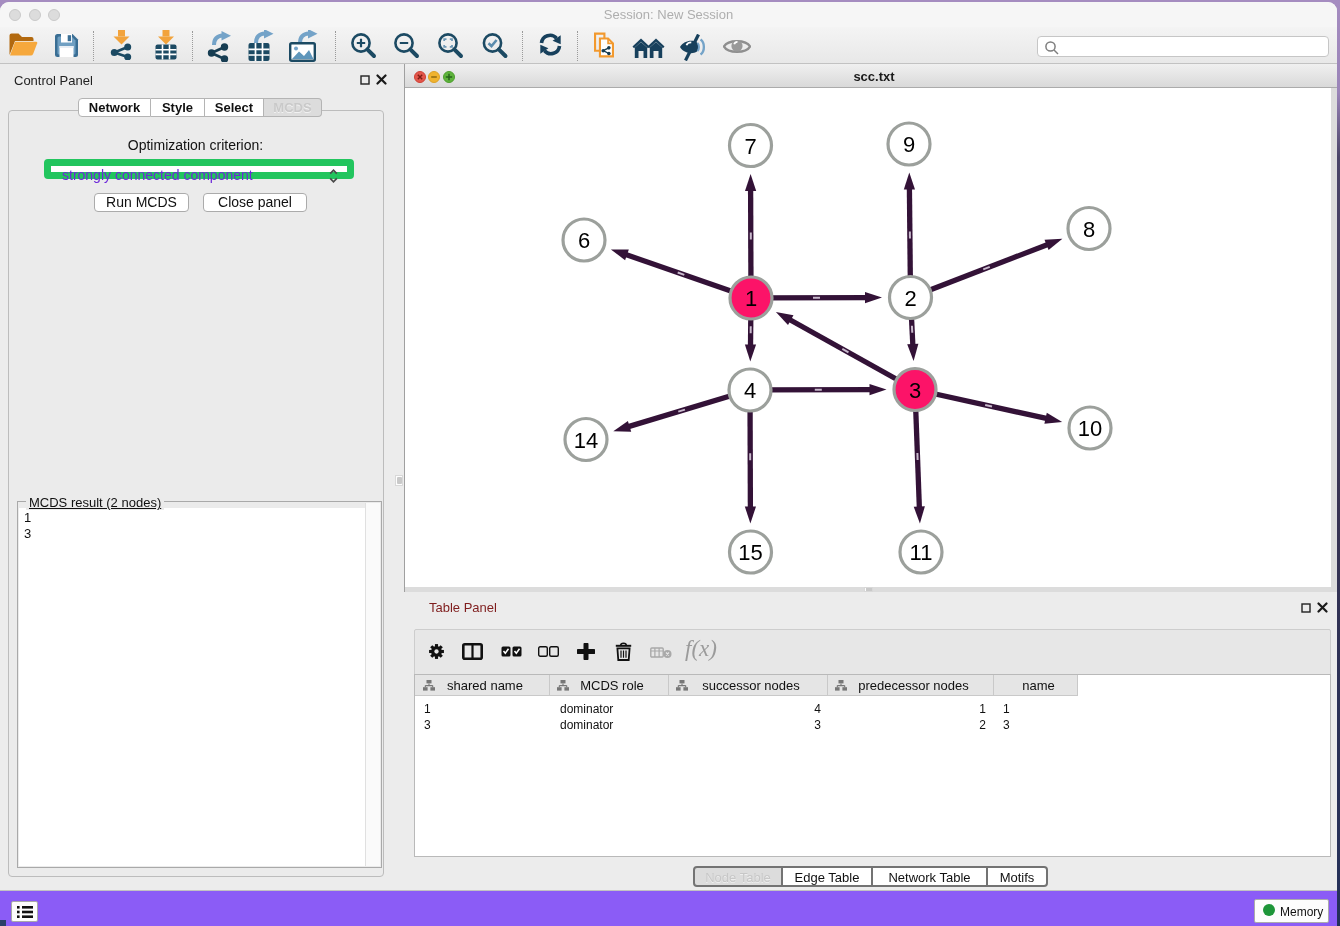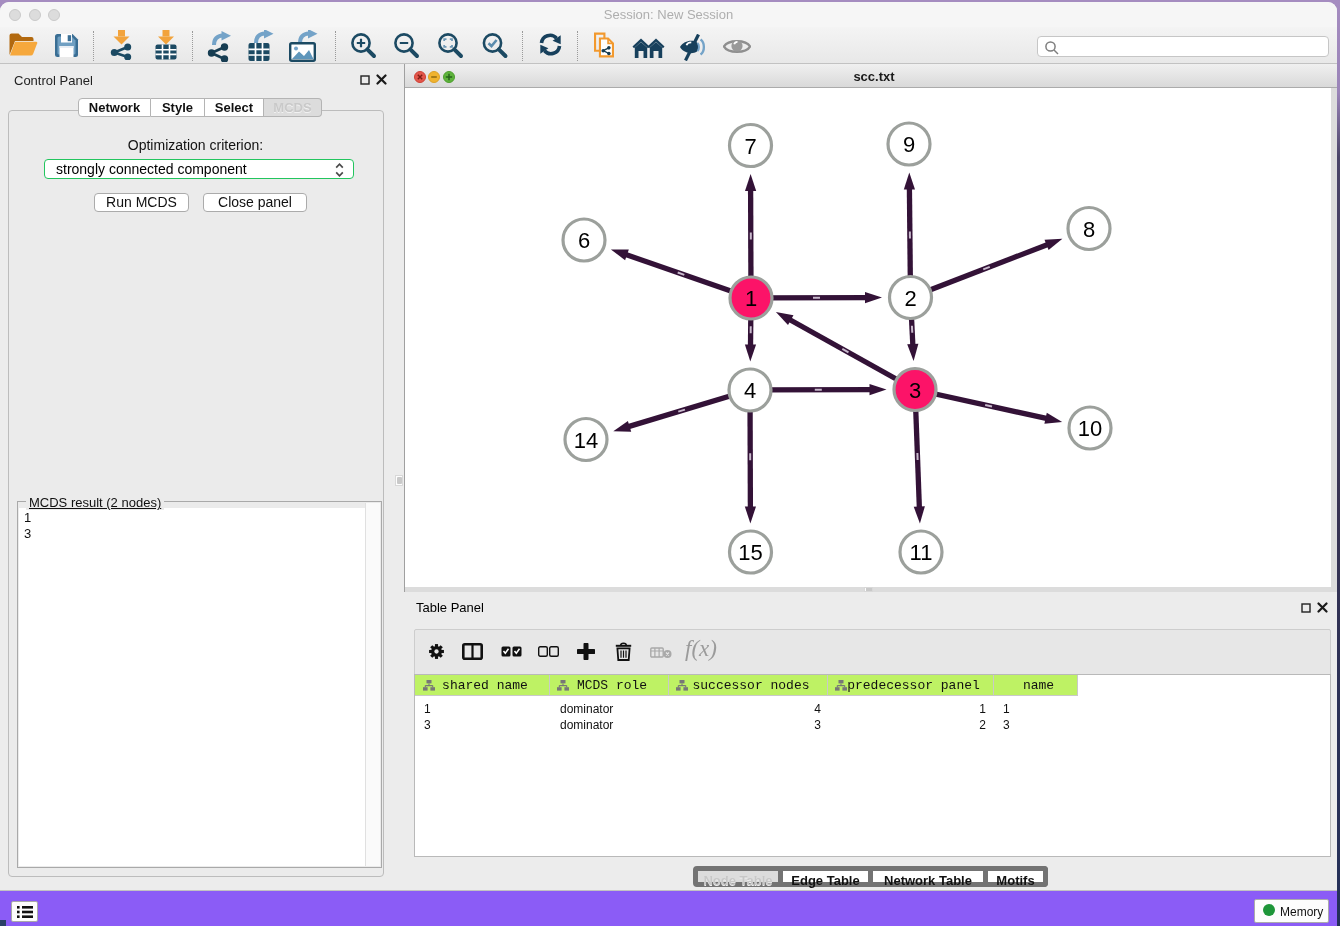--- a/index.html
+++ b/index.html
@@ -25,50 +25,50 @@
 
 #leftpanel { left:0; top:62px; width:391px; height:826px; background:#ececec; }
 #cp-title { left:14px; top:9px; font-size:13px; color:#222;text-align:center; }
 #cp-tabs { left:78px; top:34px; height:19px; }
 .tab { position:absolute; top:0; height:19px; border:1px solid #b4b4b4; background:#fff;
   font-size:13px; font-weight:bold; color:#111; text-align:center; line-height:17px; }
 #cp-box { left:8px; top:46px; width:376px; height:767px; border:1px solid #bcbcbc;
   border-radius:4px; background:#ebebeb; }
 #optlabel { left:0; width:100%; text-align:center; top:73px; font-size:14px; color:#111; }
 #optselect { left:44px; top:95px; width:310px; height:20px; background:#fff;
-  border:1px solid #22c55e; border-radius:4px; font-size:14px; color:#000000;
+  border:7px solid #22c55e; border-radius:4px; font-size:14px; color:#6d28d9;
   line-height:18px; padding-left:11px; }
 .btn { position:absolute; top:129px; height:19px; background:#fff; border:1px solid #ababab;
   border-radius:4px; font-size:14px; color:#111; text-align:center; line-height:17px; }
 #fieldset { left:17px; top:437px; width:365px; height:367px; border:1px solid #a9a9a9; }
 #legend { left:8px; top:-7px; background:#ebebeb; padding:0 3px; font-size:13px; color:#111;text-decoration:underline; }
 #resultarea { left:1px; top:6px; width:361px; height:358px; background:#fff;
   font-size:13px; color:#111; line-height:16px; padding:2px 0 0 5px; }
 #resscroll { right:1px; top:1px; width:15px; height:363px; background:#fafafa; border-left:1px solid #e0e0e0; }
 
 #netwin { left:404px; top:62px; width:933px; height:528px; border-left:1px solid #a0a0a0; }
 #nettitle { left:0; top:0; width:932px; height:24px;
   background:linear-gradient(#f0f0f0, #d9d9d9); border-bottom:1px solid #ababab;
   border-radius:4px 4px 0 0; }
 .mtl { position:absolute; top:6.5px; width:12px; height:12px; border-radius:50%; }
 #netname { width:100%; text-align:center; padding-left:6px; top:5px; font-size:13px; font-weight:bold; color:#1a1a1a; }
 #netcanvas { left:0; top:24px; width:932px; height:504px; background:#fff; }
 
 #tablepanel { left:405px; top:595px; width:932px; height:293px; background:#ececec; }
-#tp-title { left:11px; top:3px; font-size:13px; color:#000000; }
+#tp-title { left:24px; top:3px; font-size:13px; color:#7f1d1d; }
 #tp-toolbar { left:9px; top:32px; width:917px; height:47px; background:#e7e7e7;
   border:1px solid #cdcdcd; border-radius:2px; }
 #tp-table { left:9px; top:77px; width:917px; height:183px; background:#fff; border:1px solid #b9b9b9; }
-.th { position:absolute; top:0; height:21px; background:#bef264; border-right:1px solid #c9c9c9;
-  border-bottom:1px solid #c9c9c9; font-size:13px; color:#111; text-align:center; line-height:21px; padding-left:6px;font-family:Liberation Mono, monospace; }
+.th { position:absolute; top:0; height:21px; background:#e5e5e5; border-right:1px solid #c9c9c9;
+  border-bottom:1px solid #c9c9c9; font-size:13px; color:#111; text-align:center; line-height:21px; padding-left:6px; }
 .td { position:absolute; font-size:12px; color:#111; height:16px; line-height:16px; }
 .treeico { width:12px; height:11px; }
 .tabs2 { position:absolute; top:269px; height:21px; }
-.btab { position:absolute; top:0; height:21px; background:#fff; border:5px solid #737373;
-  font-size:13px; font-weight:bold; color:#111; text-align:center; line-height:19px; }
+.btab { position:absolute; top:0; height:21px; background:#fff; border:2px solid #737373;
+  font-size:13px; font-weight:normal; color:#111; text-align:center; line-height:19px; }
 
 #statusbar { left:0; top:888px; width:1337px; height:36px; background:#8b5cf6; border-top:1px solid #c2c2c2; }
 #listbtn { left:11px; top:10px; width:27px; height:21px; background:#fdfdfd; border:1px solid #a9a9a9; border-radius:2px; }
 #membtn { left:1254px; top:8px; width:75px; height:24px; background:#fdfdfd; border:1px solid #ababab;
   border-radius:2px; font-size:12px; color:#111; }
 </style>
 </head>
 <body>
 <div class="abs" id="rightedge"></div>
 <div class="abs" id="appwin">
@@ -424,21 +424,21 @@
         </g>
         <circle cx="17.5" cy="7" r="4" fill="#a9a9a9"></circle>
         <path d="M16 5.5 L19 8.5 M19 5.5 L16 8.5" stroke="#e7e7e7" stroke-width="1.2"></path>
       </svg>
       <div class="abs" style="left:270px; top:6px; font-family:'Liberation Serif', serif; font-style:italic; font-size:23px; color:#9b9b9b;">f(x)</div>
     </div>
     <div class="abs" id="tp-table">
       <div class="th" style="left:0; width:135px;">shared name</div>
       <div class="th" style="left:135px; width:119px;">MCDS role</div>
       <div class="th" style="left:254px; width:159px;">successor nodes</div>
-      <div class="th" style="left:413px; width:166px;">predecessor panel</div>
+      <div class="th" style="left:413px; width:166px;">predecessor nodes</div>
       <div class="th" style="left:579px; width:84px;">name</div>
       <svg class="abs treeico" style="left:8px; top:5px;">
           <use href="#treeg"></use>
         </svg>
       <svg class="abs treeico" style="left:142px; top:5px;">
           <use href="#treeg"></use>
         </svg>
       <svg class="abs treeico" style="left:261px; top:5px;">
           <use href="#treeg"></use>
         </svg>

